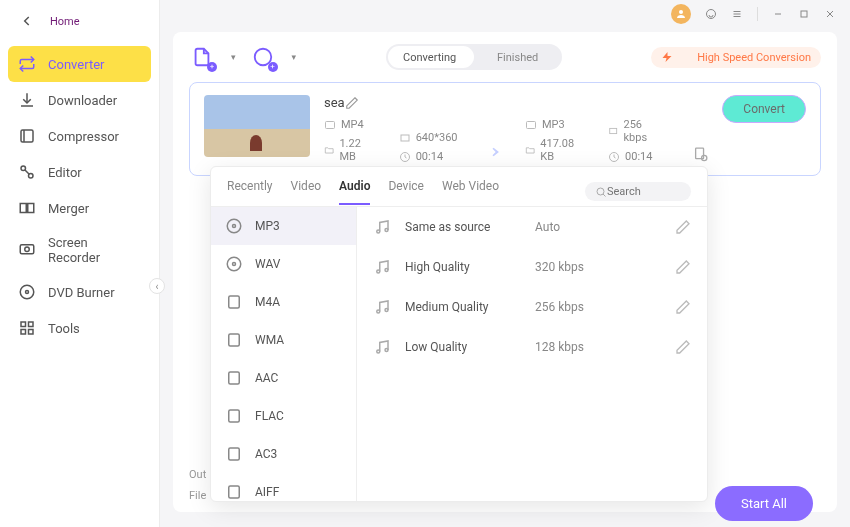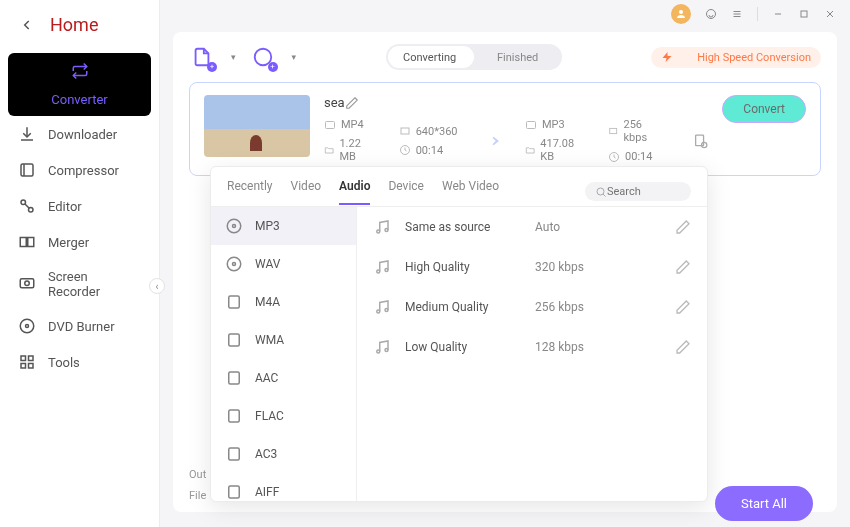--- a/index.html
+++ b/index.html
@@ -4,43 +4,43 @@
 <style>
 * { margin:0; padding:0; box-sizing:border-box; font-family:-apple-system,BlinkMacSystemFont,"Segoe UI",Roboto,sans-serif; }
 body { width:850px; height:527px; background:#f5f5f7; overflow:hidden; position:relative; }
 .titlebar { position:absolute; top:0; right:0; height:28px; display:flex; align-items:center; gap:14px; padding-right:14px; }
 .titlebar .win { width:12px; height:12px; color:#666; display:flex; align-items:center; justify-content:center; cursor:pointer; }
 .avatar { width:20px; height:20px; border-radius:50%; background:#f3b55e; display:flex; align-items:center; justify-content:center; color:#fff; font-size:11px; }
 .ic16 { width:16px; height:16px; }
 .sidebar { position:absolute; left:0; top:0; width:160px; height:527px; background:#fff; border-right:1px solid #ececec; }
 .home { display:flex; align-items:center; gap:16px; padding:14px 18px 18px 20px; }
 .home .back { width:14px; height:14px; color:#444; }
-.home-label { font-size:18px; color:#b91c1c; }
+.home-label { font-size:11px; color:#701a75; }
 .nav { padding:0 8px; }
 .nav-item { display:flex; align-items:center; gap:12px; padding:9px 10px; border-radius:6px; cursor:pointer; font-size:13px; color:#555; }
-.nav-item.active { background:#000000; color:#7b5cff;flex-direction:column; }
+.nav-item.active { background:#fde047; color:#7b5cff; }
 .nav-item .nicon { width:18px; height:18px; display:flex; align-items:center; justify-content:center; color:inherit; }
 .collapse-handle { position:absolute; left:149px; top:278px; width:16px; height:16px; background:#fff; border:1px solid #e3e3e3; border-radius:50%; display:flex; align-items:center; justify-content:center; font-size:10px; color:#888; }
 .main { position:absolute; left:173px; top:32px; width:664px; height:480px; background:#fff; border-radius:8px; }
 .toolbar { height:50px; display:flex; align-items:center; padding:0 16px; gap:14px; }
 .addbtn { width:26px; height:26px; display:flex; align-items:center; justify-content:center; cursor:pointer; position:relative; }
 .plus-badge { position:absolute; right:-2px; bottom:-2px; width:10px; height:10px; border-radius:50%; background:#7b5cff; color:#fff; font-size:8px; line-height:10px; text-align:center; }
 .chev { font-size:9px; color:#888; margin-left:2px; }
 .seg { margin-left:auto; margin-right:auto; width:176px; height:26px; background:#eeeef2; border-radius:13px; display:flex; align-items:center; position:relative; }
 .seg-opt { flex:1; text-align:center; font-size:11px; color:#888; z-index:1; cursor:pointer; }
 .seg-pill { position:absolute; left:2px; top:2px; width:86px; height:22px; background:#fff; border-radius:11px; }
 .seg-opt.active { color:#555; }
 .hsc { display:flex; align-items:center; gap:24px; font-size:11px; color:#ff7846; padding:4px 10px; background:#fff1ea; border-radius:12px; cursor:pointer; }
 .card { margin:0 16px; border:1px solid #c9d5ff; border-radius:8px; padding:12px 14px; display:flex; gap:14px; align-items:flex-start; }
 .thumb { width:106px; height:62px; border-radius:4px; overflow:hidden; position:relative; background:linear-gradient(to bottom,#a9c4e8 0%,#a9c4e8 55%,#d8c6a4 55%,#d8c6a4 100%); }
 .thumb::after { content:""; position:absolute; left:46px; bottom:6px; width:12px; height:16px; background:#7a3b2e; border-radius:50% 50% 0 0; }
 .meta { flex:1; }
 .title-row { display:flex; align-items:center; margin-bottom:8px; }
 .title-row span { font-size:13px; color:#444; }
-.grid { display:flex; gap:24px; align-items:center; }
+.grid { display:flex; gap:24px; align-items:flex-end; }
 .col { display:flex; flex-direction:column; gap:6px; font-size:11px; color:#888; }
 .cell { display:flex; align-items:center; gap:5px; }
 .cell .mi { width:12px; height:12px; color:#bbb; }
 .arrow { width:22px; height:22px; color:#c5cfff; }
 .convert-btn { border:1px solid #c9a8ff; color:#6b6b6b; background:#5eead4; border-radius:16px; padding:6px 20px; font-size:12px; cursor:pointer; }
 .gear { width:18px; height:18px; color:#aaa; margin-left:6px; cursor:pointer; }
 .popover { position:absolute; left:210px; top:166px; width:498px; height:336px; background:#fff; border:1px solid #ececec; border-radius:6px; box-shadow:0 6px 24px rgba(0,0,0,.10); display:flex; flex-direction:column; }
 .pop-tabs { display:flex; align-items:center; gap:18px; padding:10px 16px 0 16px; border-bottom:1px solid #eee; height:40px; }
 .pop-tab { font-size:12px; color:#888; padding-bottom:10px; cursor:pointer; border-bottom:2px solid transparent; }
 .pop-tab.active { color:#333; font-weight:600; border-bottom-color:#7b5cff; }

